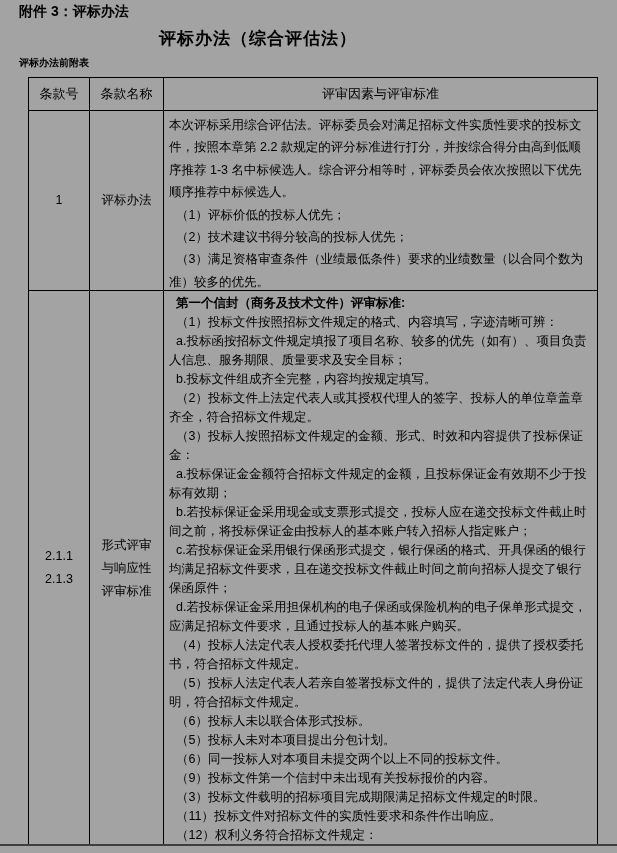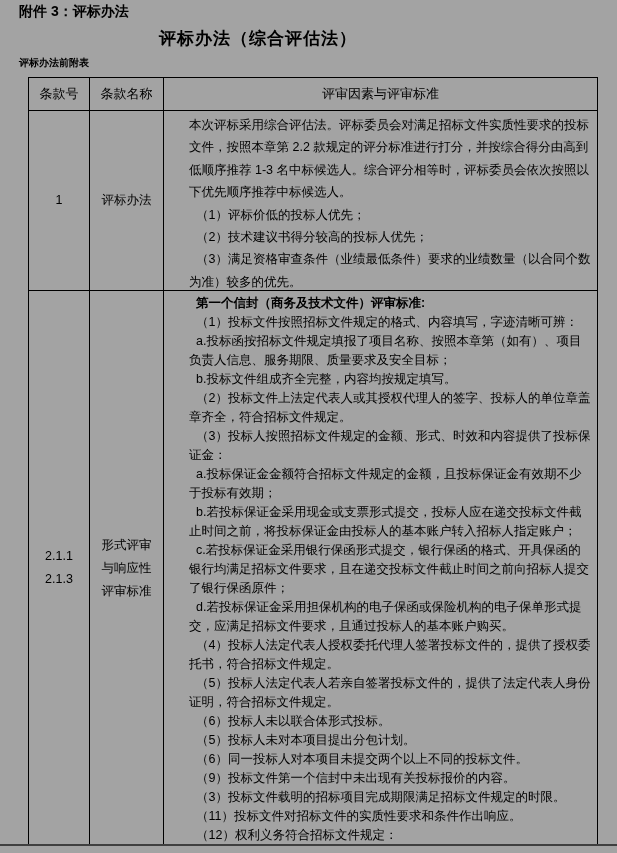--- a/index.html
+++ b/index.html
@@ -44,21 +44,21 @@
   }
   td.cell-center {
     text-align:center; vertical-align:middle;
     font-size:12.5px; line-height:23px;
     white-space:pre-line;
   }
   td.cell-criteria { vertical-align:top; }
   .cell-inner { padding:3px 4px 0 5px; overflow:hidden; }
   .clip-r1 { height:176px; }
   tr.row-1 { height:180px; }
-  .para { font-size:12.5px; text-align:left;margin-left:20px; }
+  .para { font-size:12.5px; text-align:left; }
   .r1 .para { line-height:22.4px; }
   .r2 .para { line-height:19px; }
   .para.ind { text-indent:7px; }
   .para.bold { font-weight:bold; }
   .bottom-edge-line {
     position:absolute; left:0; top:844px;
     width:617px; height:2px;
     background:#3f3f3f;
   }
 </style>
@@ -102,21 +102,21 @@
       <tr class="row-2">
         <td class="cell-center">2.1.1
 2.1.3</td>
         <td class="cell-center">形式评审
 与响应性
 评审标准</td>
         <td class="cell-criteria">
           <div class="cell-inner r2">
               <div class="para ind bold">第一个信封（商务及技术文件）评审标准:</div>
               <div class="para ind">（1）投标文件按照招标文件规定的格式、内容填写，字迹清晰可辨：</div>
-              <div class="para ind">a.投标函按招标文件规定填报了项目名称、按照本章第（如有）、项目负责人信息、服务期限、质量要求及安全目标；</div>
+              <div class="para ind">a.投标函按招标文件规定填报了项目名称、较多的优先（如有）、项目负责人信息、服务期限、质量要求及安全目标；</div>
               <div class="para ind">b.投标文件组成齐全完整，内容均按规定填写。</div>
               <div class="para ind">（2）投标文件上法定代表人或其授权代理人的签字、投标人的单位章盖章齐全，符合招标文件规定。</div>
               <div class="para ind">（3）投标人按照招标文件规定的金额、形式、时效和内容提供了投标保证金：</div>
               <div class="para ind">a.投标保证金金额符合招标文件规定的金额，且投标保证金有效期不少于投标有效期；</div>
               <div class="para ind">b.若投标保证金采用现金或支票形式提交，投标人应在递交投标文件截止时间之前，将投标保证金由投标人的基本账户转入招标人指定账户；</div>
               <div class="para ind">c.若投标保证金采用银行保函形式提交，银行保函的格式、开具保函的银行均满足招标文件要求，且在递交投标文件截止时间之前向招标人提交了银行保函原件；</div>
               <div class="para ind">d.若投标保证金采用担保机构的电子保函或保险机构的电子保单形式提交，应满足招标文件要求，且通过投标人的基本账户购买。</div>
               <div class="para ind">（4）投标人法定代表人授权委托代理人签署投标文件的，提供了授权委托书，符合招标文件规定。</div>
               <div class="para ind">（5）投标人法定代表人若亲自签署投标文件的，提供了法定代表人身份证明，符合招标文件规定。</div>
               <div class="para ind">（6）投标人未以联合体形式投标。</div>

